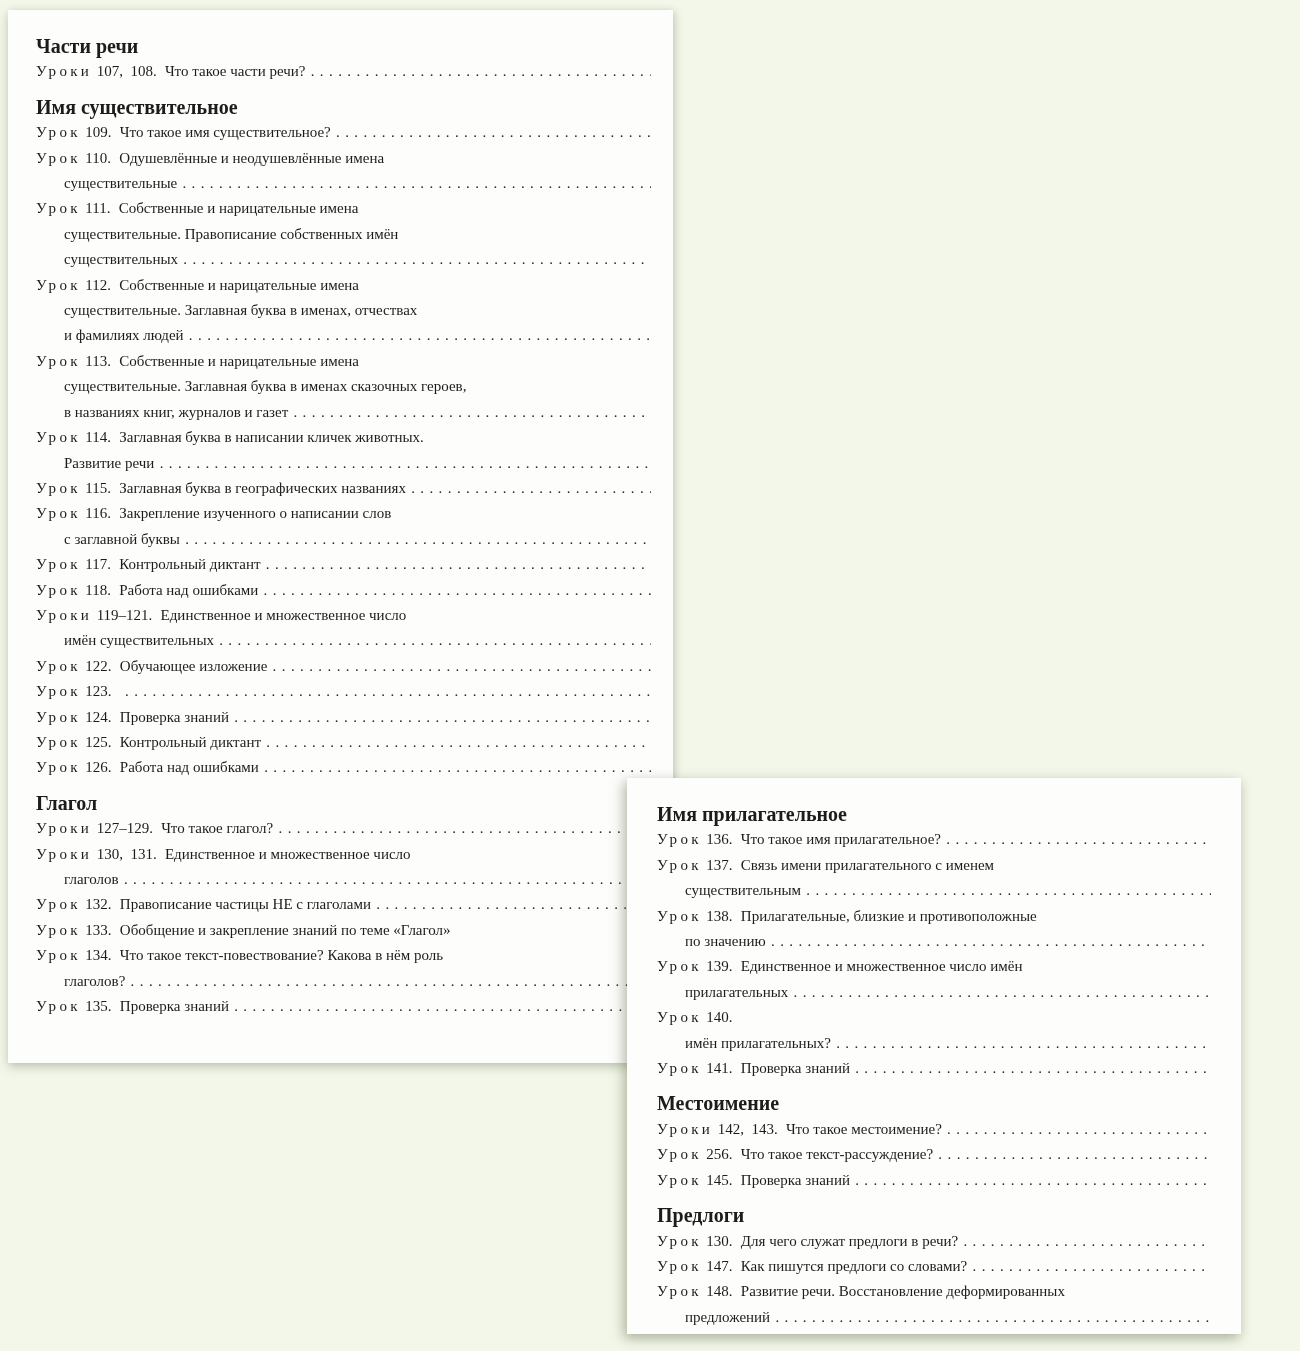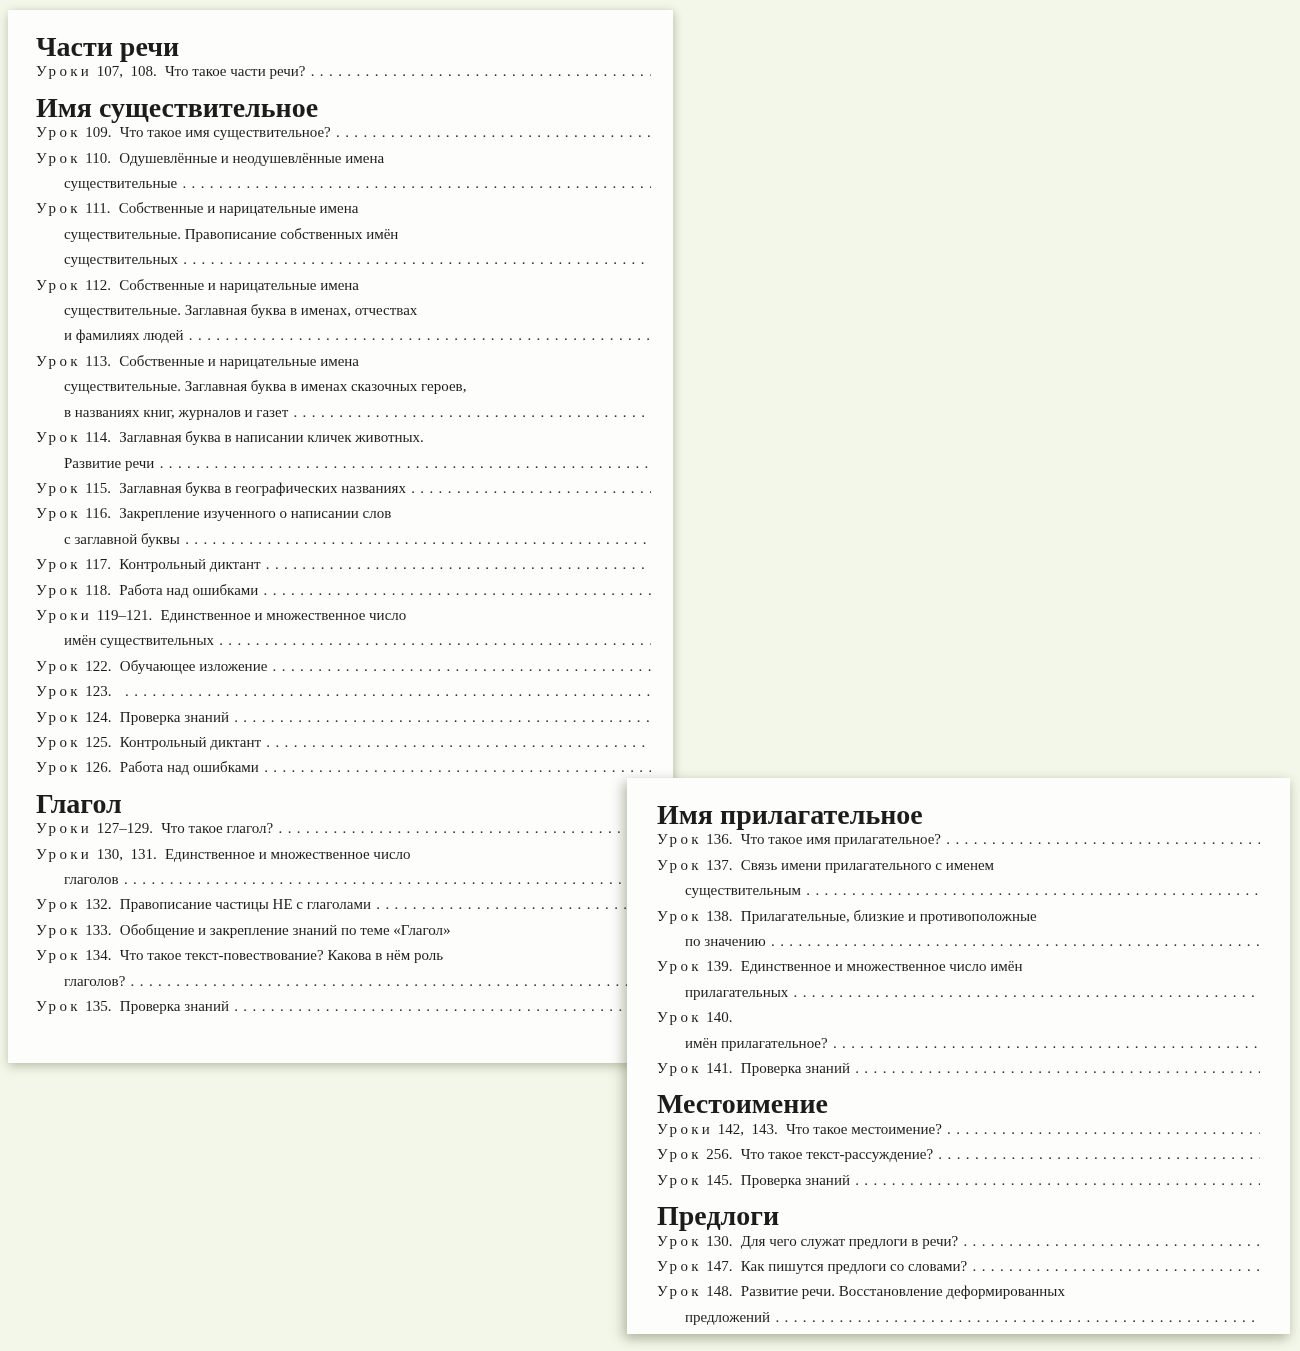--- a/index.html
+++ b/index.html
@@ -24,28 +24,28 @@
   }
   #left-page{
     left:8px;top:10px;
     width:665px;height:1053px;
     padding:24px 22px 0 28px;
     box-shadow:0 4px 10px rgba(90,100,70,0.30), 2px 0 6px rgba(90,100,70,0.12);
     z-index:1;
   }
   #right-page{
     left:627px;top:778px;
-    width:663px;height:556px;
+    width:614px;height:556px;
     padding:24px 30px 0 30px;
     box-shadow:-5px 4px 12px rgba(90,100,70,0.28), 0 4px 10px rgba(90,100,70,0.25);
     z-index:2;
   }
   .section .heading{
     font-weight:700;
-    font-size:28px;
+    font-size:20px;
     line-height:25.4px;
     margin-top:10px;
     white-space:pre;
   }
   .section:first-child > .heading{margin-top:0;}
   .entry{font-size:15px;}
   .line{
     display:flex;
     align-items:baseline;
     line-height:25.4px;
@@ -173,21 +173,21 @@
       <div class="entry">
         <div class="line"><span class="prefix">Урок</span><span class="num">138.</span><span class="txt">Прилагательные, близкие и противоположные</span></div>
         <div class="line cont"><span class="txt">по значению</span><span class="dots">..........................................................................................</span></div>
       </div>
       <div class="entry">
         <div class="line"><span class="prefix">Урок</span><span class="num">139.</span><span class="txt">Единственное и множественное число имён</span></div>
         <div class="line cont"><span class="txt">прилагательных</span><span class="dots">..........................................................................................</span></div>
       </div>
       <div class="entry">
         <div class="line"><span class="prefix">Урок</span><span class="num">140.</span></div>
-        <div class="line cont"><span class="txt">имён прилагательное?</span><span class="dots">..........................................................................................</span></div>
+        <div class="line cont"><span class="txt">имён прилагательных?</span><span class="dots">..........................................................................................</span></div>
       </div>
       <div class="entry">
         <div class="line"><span class="prefix">Урок</span><span class="num">141.</span><span class="txt">Проверка знаний</span><span class="dots">..........................................................................................</span></div>
       </div>
     </div>
     <div class="section">
       <div class="heading">Местоимение</div>
       <div class="entry">
         <div class="line"><span class="prefix">Уроки</span><span class="num">142, 143.</span><span class="txt">Что такое местоимение?</span><span class="dots">..........................................................................................</span></div>
       </div>

